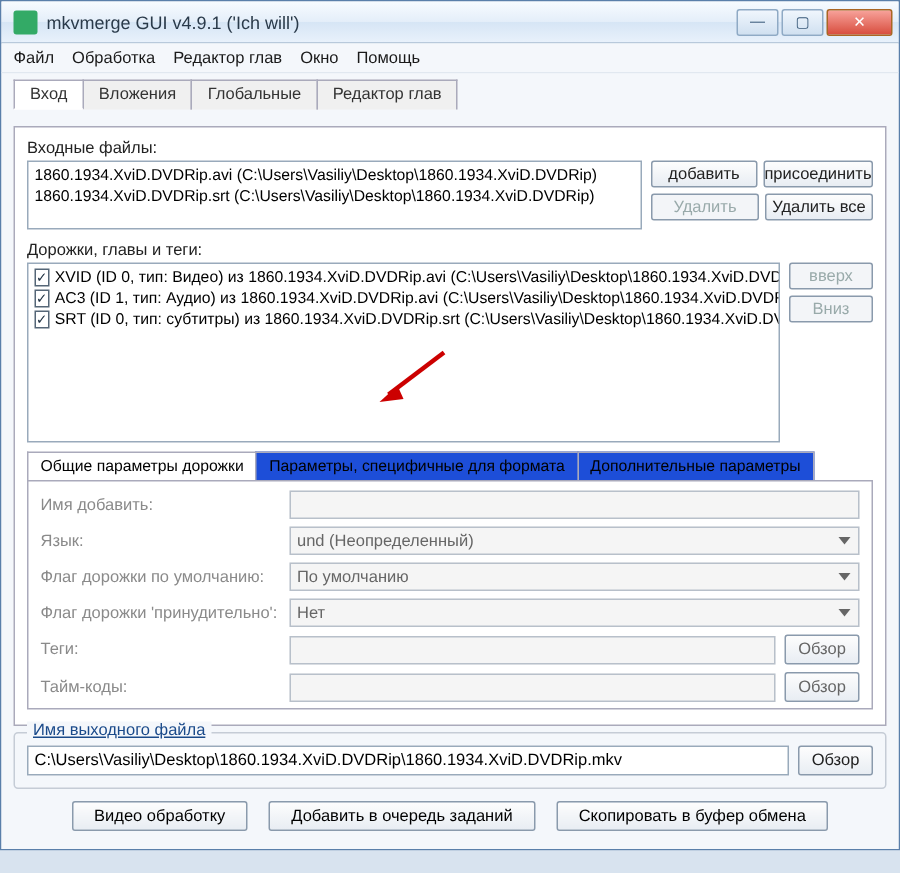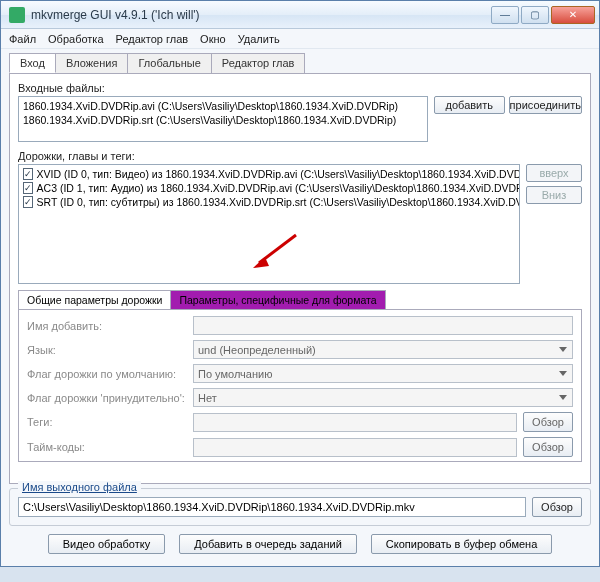--- a/index.html
+++ b/index.html
@@ -9,37 +9,37 @@
   .titlebar .icon { width: 16px; height: 16px; background: #3a6; border-radius: 2px; margin-right: 6px; }
   .title-text { flex: 1; color: #2a3a4a; font-size: 12px; }
   .win-btns { display: flex; gap: 2px; }
   .win-btn { width: 28px; height: 18px; border: 1px solid #8faac5; border-radius: 2px; background: linear-gradient(#f0f6fd,#d0e0f0); display:flex; align-items:center; justify-content:center; font-size:10px; color:#3a5a7a;}
   .win-btn.close { background: linear-gradient(#f7a29a,#d84d3e); border-color:#a62; color:#fff; width:44px;}
   .menubar { height: 20px; background: #f4f7fb; display: flex; align-items: center; gap: 12px; padding: 0 8px; font-size: 11px; color: #1a1a1a; border-bottom:1px solid #e1e8f0;}
   .content { flex: 1; padding: 4px 8px 8px 8px; background: #f4f7fb; display:flex; flex-direction:column; }
   .tabstrip { display:flex; }
   .tab { padding: 3px 10px; background:#f0f0f0; border:1px solid #aab; border-bottom:none; margin-right:-1px; color:#333; cursor:pointer;}
   .tab.active { background:#fff; border-bottom:1px solid #fff; position:relative; z-index:2;}
-  .tabbody { border:1px solid #aab; background:#fff; padding:8px; flex:1; display:flex; flex-direction:column; }
+  .tabbody { border:1px solid #aab; background:#fff; padding:8px; flex:1; display:flex; flex-direction:column;margin-top:11px; }
   .lbl { color:#222; margin-bottom:2px;}
   .row { display:flex; gap:6px; align-items:stretch;}
   .listbox { border:1px solid #9ab; background:#fff; padding:2px 4px; font-size:10.5px; line-height:14px; overflow:hidden; }
   .listbox.in { height:46px; flex:1;}
   .listbox.tracks { height:120px; flex:1;}
   .btncol { display:flex; flex-direction:column; gap:4px; width:148px;}
   .btncol .brow { display:flex; gap:4px;}
   .btn { border:1px solid #8a9aac; background:linear-gradient(#fdfdfd,#e8edf3); padding:2px 0; text-align:center; font-size:11px; color:#222; border-radius:2px;}
   .btn.half { flex:1;}
   .btn.full { width:100%;}
   .btn.dis { color:#9aa; background:#f3f5f8;}
   .track-line { display:flex; align-items:center; gap:4px; white-space:nowrap;}
   .chk { width:12px; height:12px; border:1px solid #567; display:inline-flex; align-items:center; justify-content:center; font-size:9px; color:#234;}
   .arrow { position:absolute; left:250px; top:232px; pointer-events:none;}
   .innertabs { display:flex; margin-top:6px;}
-  .innertab { padding:3px 8px; border:1px solid #aab; border-bottom:none; background:#a21caf; margin-right:-1px; font-size:10.5px;}
+  .innertab { padding:3px 8px; border:1px solid #aab; border-bottom:none; background:#1d4ed8; margin-right:-1px; font-size:10.5px;}
   .innertab.active { background:#fff;}
   .innerbody { border:1px solid #aab; background:#fff; padding:6px 8px 4px 8px;}
   .formrow { display:flex; align-items:center; margin-bottom:5px; gap:6px;}
   .formrow .flbl { width:160px; color:#8a8a8a; font-size:11px;}
   .forminput { flex:1; height:19px; border:1px solid #b8c0ca; background:#f5f5f5; color:#666; padding:0 4px; font-size:11px;}
   .forminput.dd::after{content:""}
   .smallbtn { width:50px; height:20px; border:1px solid #8a9aac; background:linear-gradient(#fdfdfd,#e8edf3); font-size:11px; color:#666; border-radius:2px; text-align:center; line-height:18px;}
   .groupbox { border:1px solid #c5ccd6; border-radius:3px; margin-top:4px; padding:8px 8px 8px 8px; position:relative;}
   .groupbox .glabel { position:absolute; top:-8px; left:8px; background:#f4f7fb; padding:0 4px; color:#1a4a8a; font-size:11px;text-decoration:underline;}
   .outrow { display:flex; gap:6px; align-items:center;}
@@ -62,21 +62,21 @@
       <div class="win-btn">▢</div>
       <div class="win-btn close">✕</div>
     </div>
   </div>
 
   <div class="menubar">
     <span>Файл</span>
     <span>Обработка</span>
     <span>Редактор глав</span>
     <span>Окно</span>
-    <span>Удалить</span>
+    <span>Помощь</span>
   </div>
 
   <div class="content">
     <div class="tabstrip">
       <div class="tab active">Вход</div>
       <div class="tab">Вложения</div>
       <div class="tab">Глобальные</div>
       <div class="tab">Редактор глав</div>
     </div>
 
@@ -84,20 +84,24 @@
       <div class="lbl">Входные файлы:</div>
       <div class="row">
         <div class="listbox in">
           <div>1860.1934.XviD.DVDRip.avi (C:\Users\Vasiliy\Desktop\1860.1934.XviD.DVDRip)</div>
           <div>1860.1934.XviD.DVDRip.srt (C:\Users\Vasiliy\Desktop\1860.1934.XviD.DVDRip)</div>
         </div>
         <div class="btncol">
           <div class="brow">
             <div class="btn half">добавить</div>
             <div class="btn half">присоединить</div>
+          </div>
+          <div class="brow">
+            <div class="btn half dis">Удалить</div>
+            <div class="btn half">Удалить все</div>
           </div>
         </div>
       </div>
 
       <div class="lbl" style="margin-top:8px;">Дорожки, главы и теги:</div>
       <div class="row">
         <div class="listbox tracks">
           <div class="track-line">
               <span class="chk">✓</span>
               <span>XVID (ID 0, тип: Видео) из 1860.1934.XviD.DVDRip.avi (C:\Users\Vasiliy\Desktop\1860.1934.XviD.DVDRip)</span>
@@ -118,20 +122,21 @@
       </div>
 
       <svg class="arrow" width="50" height="40">
         <line x1="45" y1="2" x2="8" y2="30" stroke="#c00" stroke-width="3"></line>
         <polygon points="2,35 14,24 18,33" fill="#c00"></polygon>
       </svg>
 
       <div class="innertabs">
         <div class="innertab active">Общие параметры дорожки</div>
         <div class="innertab">Параметры, специфичные для формата</div>
+        <div class="innertab">Дополнительные параметры</div>
       </div>
       <div class="innerbody">
         <div class="formrow">
             <div class="flbl">Имя добавить:</div>
             <div class="forminput"></div>
           </div>
         <div class="formrow">
             <div class="flbl">Язык:</div>
             <div class="forminput dd">
               <span>und (Неопределенный)</span>

